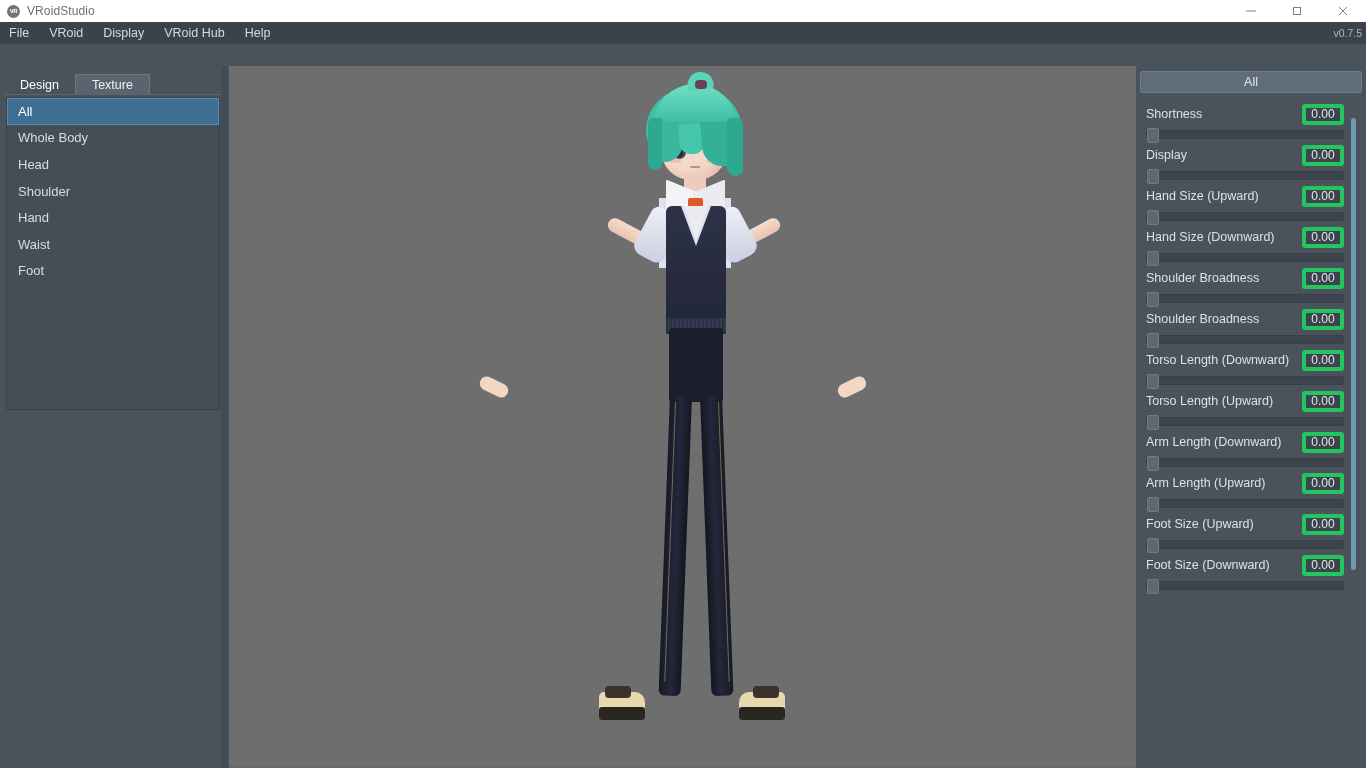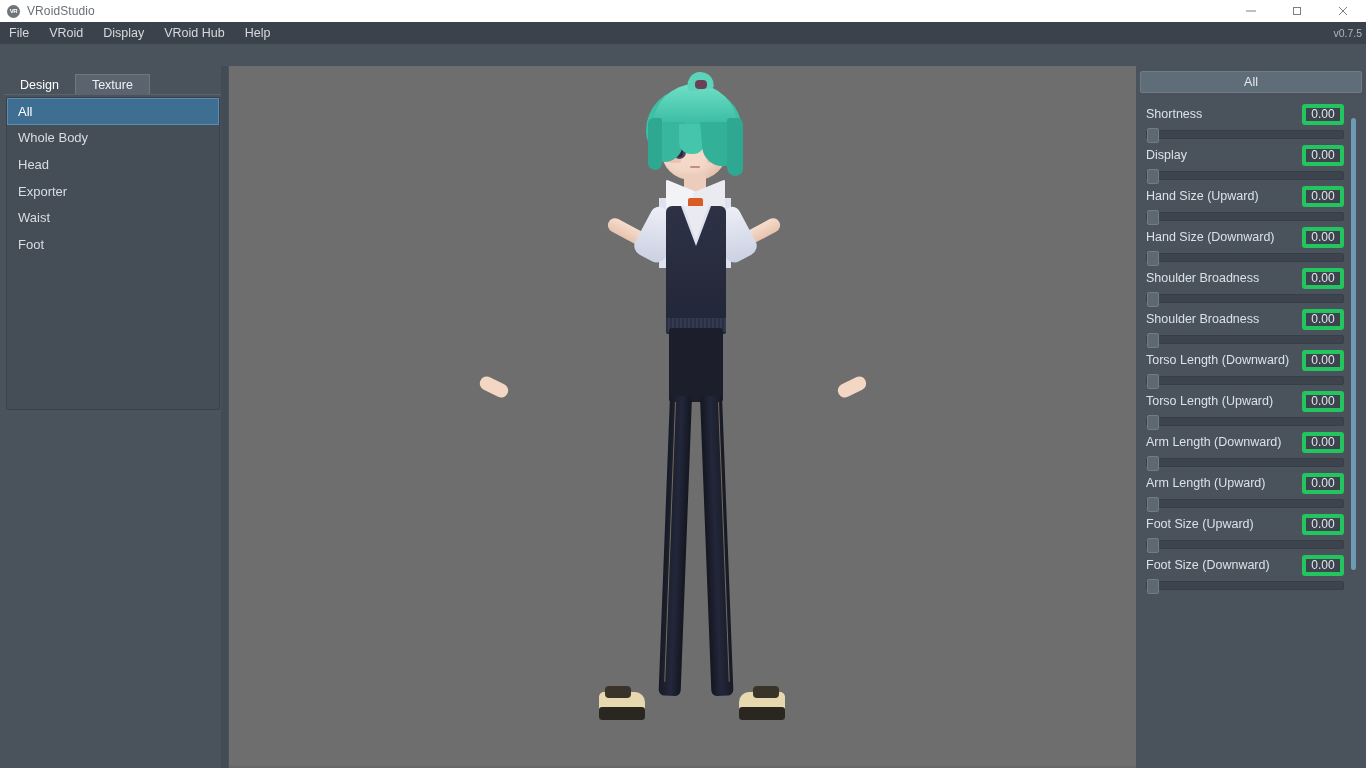--- a/index.html
+++ b/index.html
@@ -379,21 +379,22 @@
     <div class="subtabs">
       <div class="stab">Design</div>
       <div class="stab active">Texture</div>
     </div>
     <div class="subtabs-rule"></div>
 
     <div class="listbox">
       <div class="litem sel">All</div>
       <div class="litem">Whole Body</div>
       <div class="litem">Head</div>
-      <div class="litem">Exporter</div>
+      <div class="litem">Shoulder</div>
+      <div class="litem">Hand</div>
       <div class="litem">Waist</div>
       <div class="litem">Foot</div>
     </div>
 
     <div class="leftpanel-bottom"></div>
     <div class="lp-edge"></div>
   </div>
 
   <div class="viewport">
     <div class="char">

